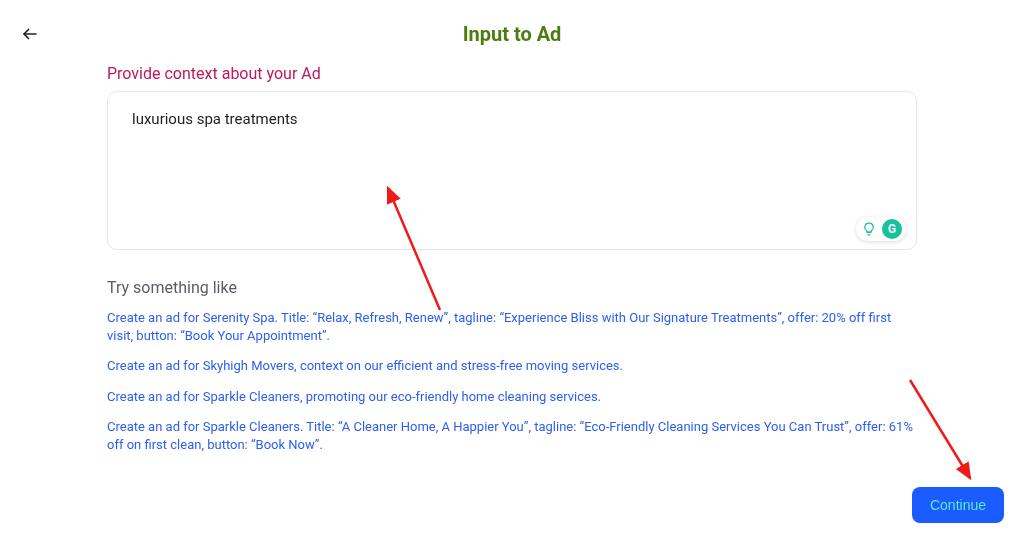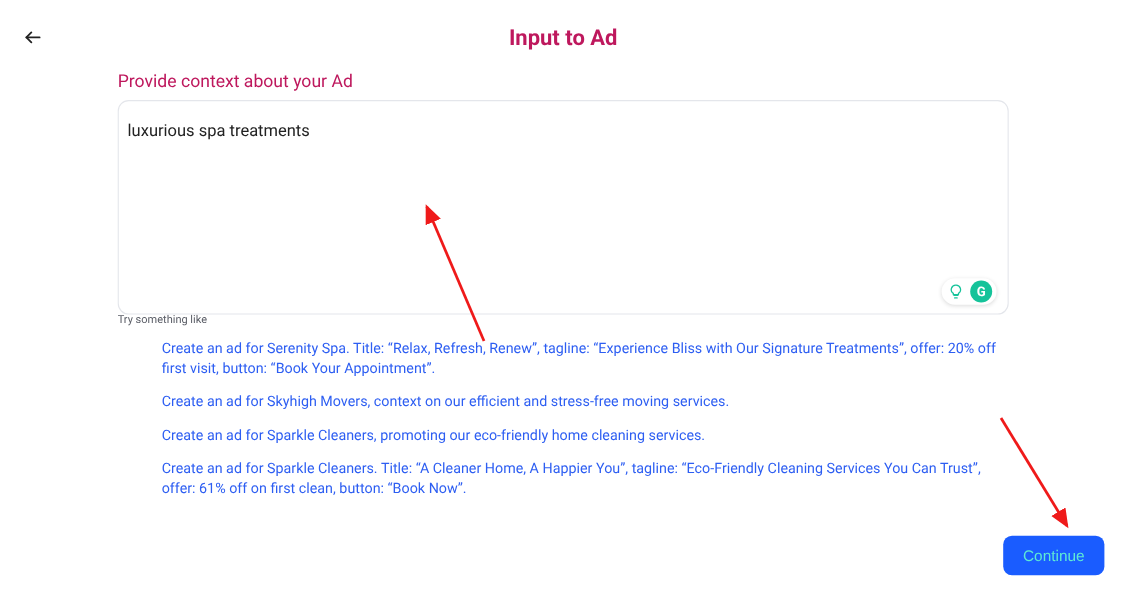--- a/index.html
+++ b/index.html
@@ -19,39 +19,39 @@
       width: 20px;
       height: 20px;
       display: flex;
       align-items: center;
       justify-content: center;
     }
     .page-title {
       text-align: center;
       font-size: 20px;
       font-weight: 700;
-      color: #be185d;
+      color: #4d7c0f;
       padding-top: 22px;
     }
     .content {
       max-width: 810px;
       margin: 0 auto;
       padding-top: 18px;
     }
     .section-label {
       font-size: 16px;
       color: #be185d;
       margin-bottom: 8px;
     }
     .context-box {
       width: 100%;
       border: 1px solid #e4e6eb;
       border-radius: 10px;
-      padding: 18px 8px;
-      height: 195px;
+      padding: 18px 24px;
+      height: 159px;
       font-size: 15px;
       color: #222;
       position: relative;
       background: #fff;
     }
     .context-textarea {
       width: 100%;
       height: 100%;
       border: none;
       outline: none;
@@ -87,31 +87,31 @@
       border-radius: 50%;
       background: #15c39a;
       color: #fff;
       font-weight: 700;
       font-size: 12px;
       display: inline-flex;
       align-items: center;
       justify-content: center;
     }
     .try-label {
-      font-size: 10px;
+      font-size: 16px;
       color: #5a5d66;
+      margin-top: 28px;
       margin-bottom: 12px;
     }
     .suggestion {
       font-size: 13px;
       color: #2d5ef2;
       line-height: 1.4;
       margin-bottom: 12px;
       cursor: pointer;
-      margin-left: 40px;
     }
     .continue-btn {
       position: absolute;
       bottom: 16px;
       right: 20px;
       background: #1a5cff;
       color: #5eead4;
       font-size: 14px;
       font-weight: 500;
       border: none;

